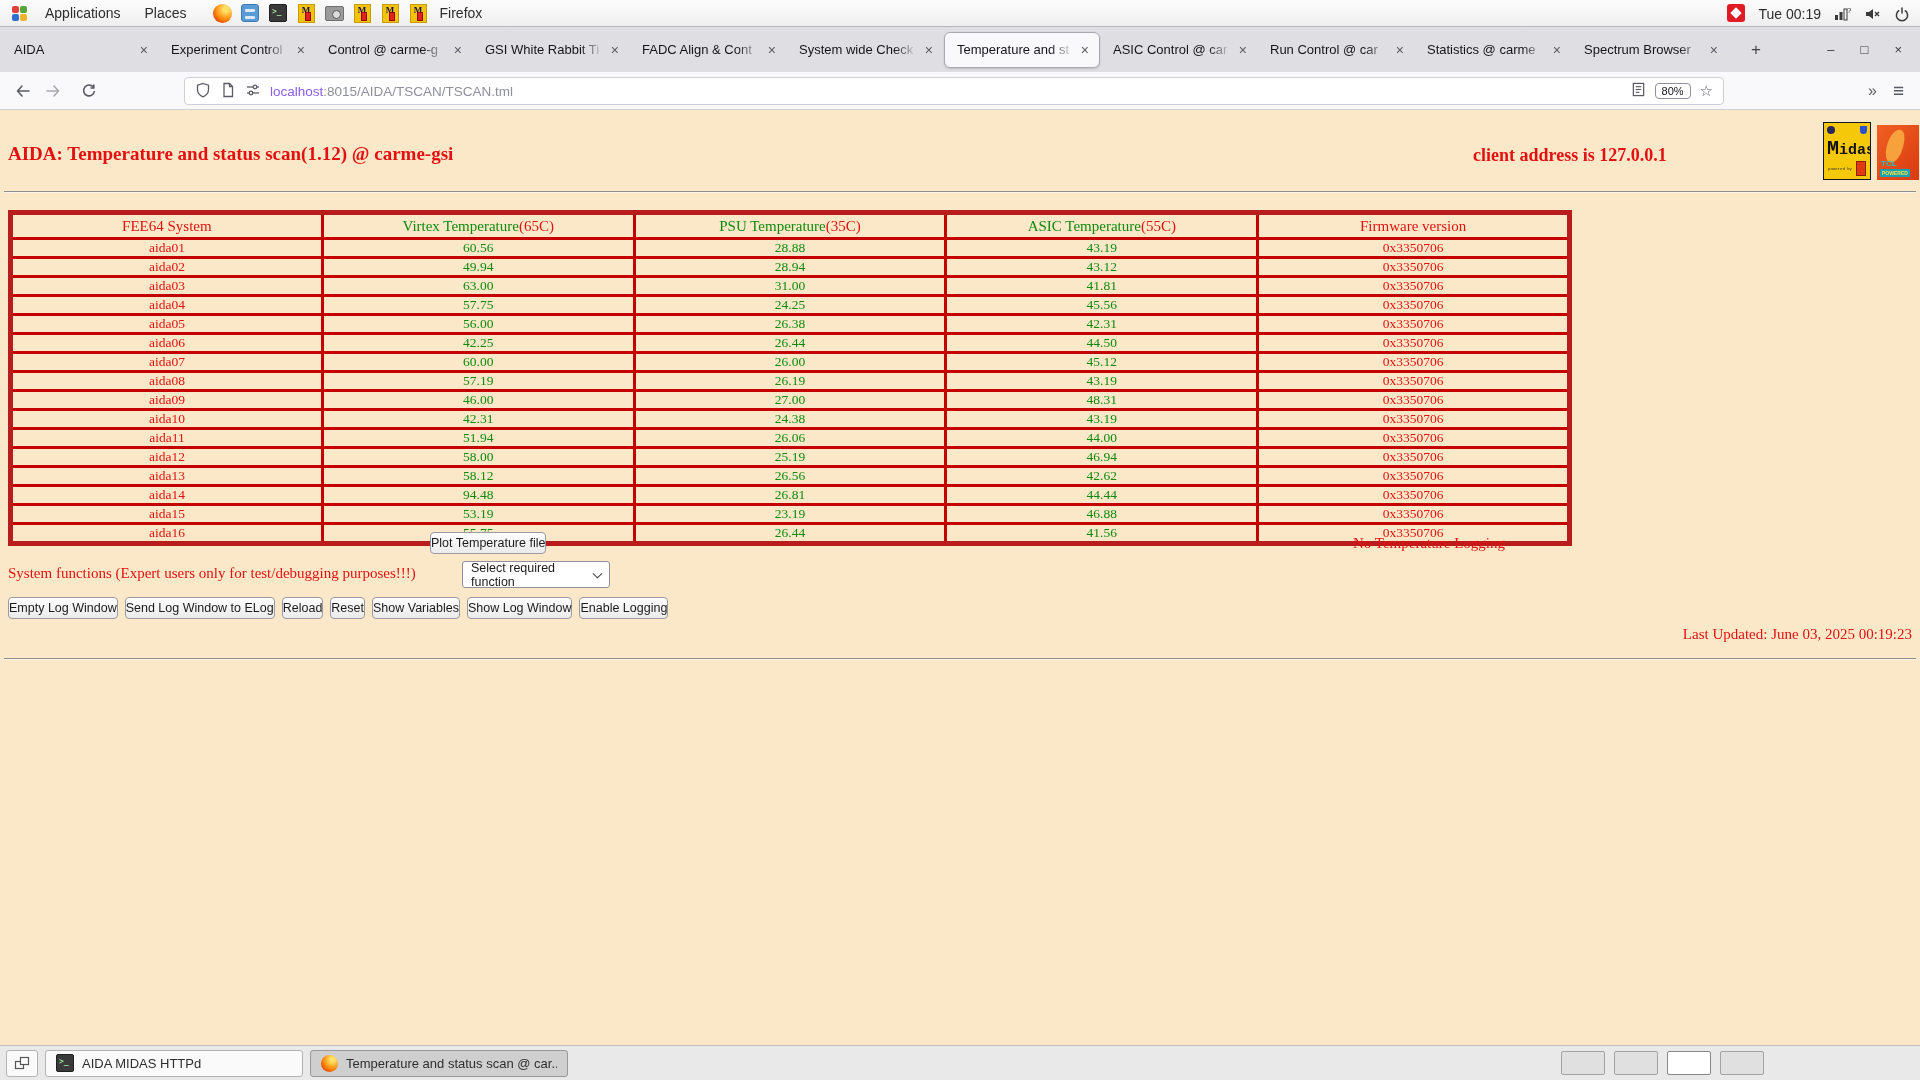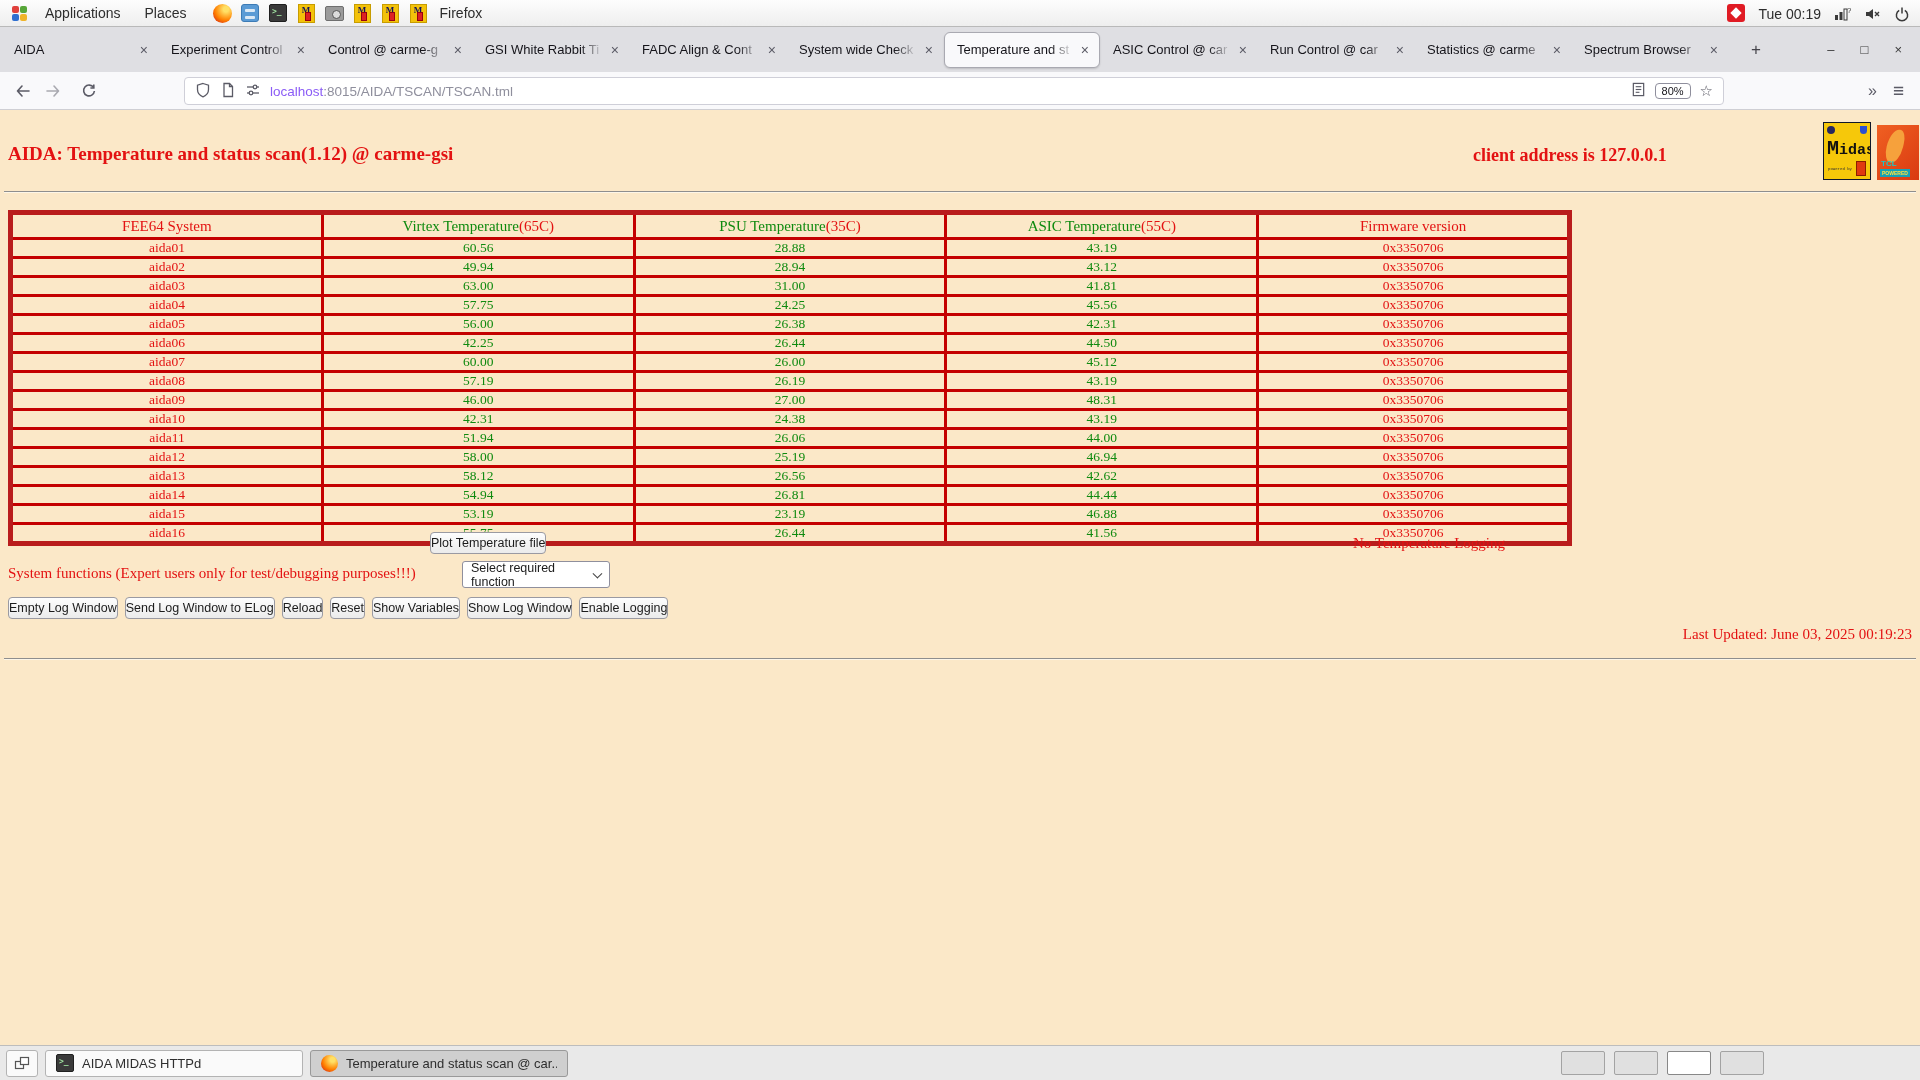--- a/index.html
+++ b/index.html
@@ -402,21 +402,21 @@
           </tr>
           <tr>
             <td class="red">aida13</td>
             <td class="grn">58.12</td>
             <td class="grn">26.56</td>
             <td class="grn">42.62</td>
             <td class="red">0x3350706</td>
           </tr>
           <tr>
             <td class="red">aida14</td>
-            <td class="grn">54.94</td>
+            <td class="grn">94.48</td>
             <td class="grn">26.81</td>
             <td class="grn">44.44</td>
             <td class="red">0x3350706</td>
           </tr>
           <tr>
             <td class="red">aida15</td>
             <td class="grn">53.19</td>
             <td class="grn">23.19</td>
             <td class="grn">46.88</td>
             <td class="red">0x3350706</td>

